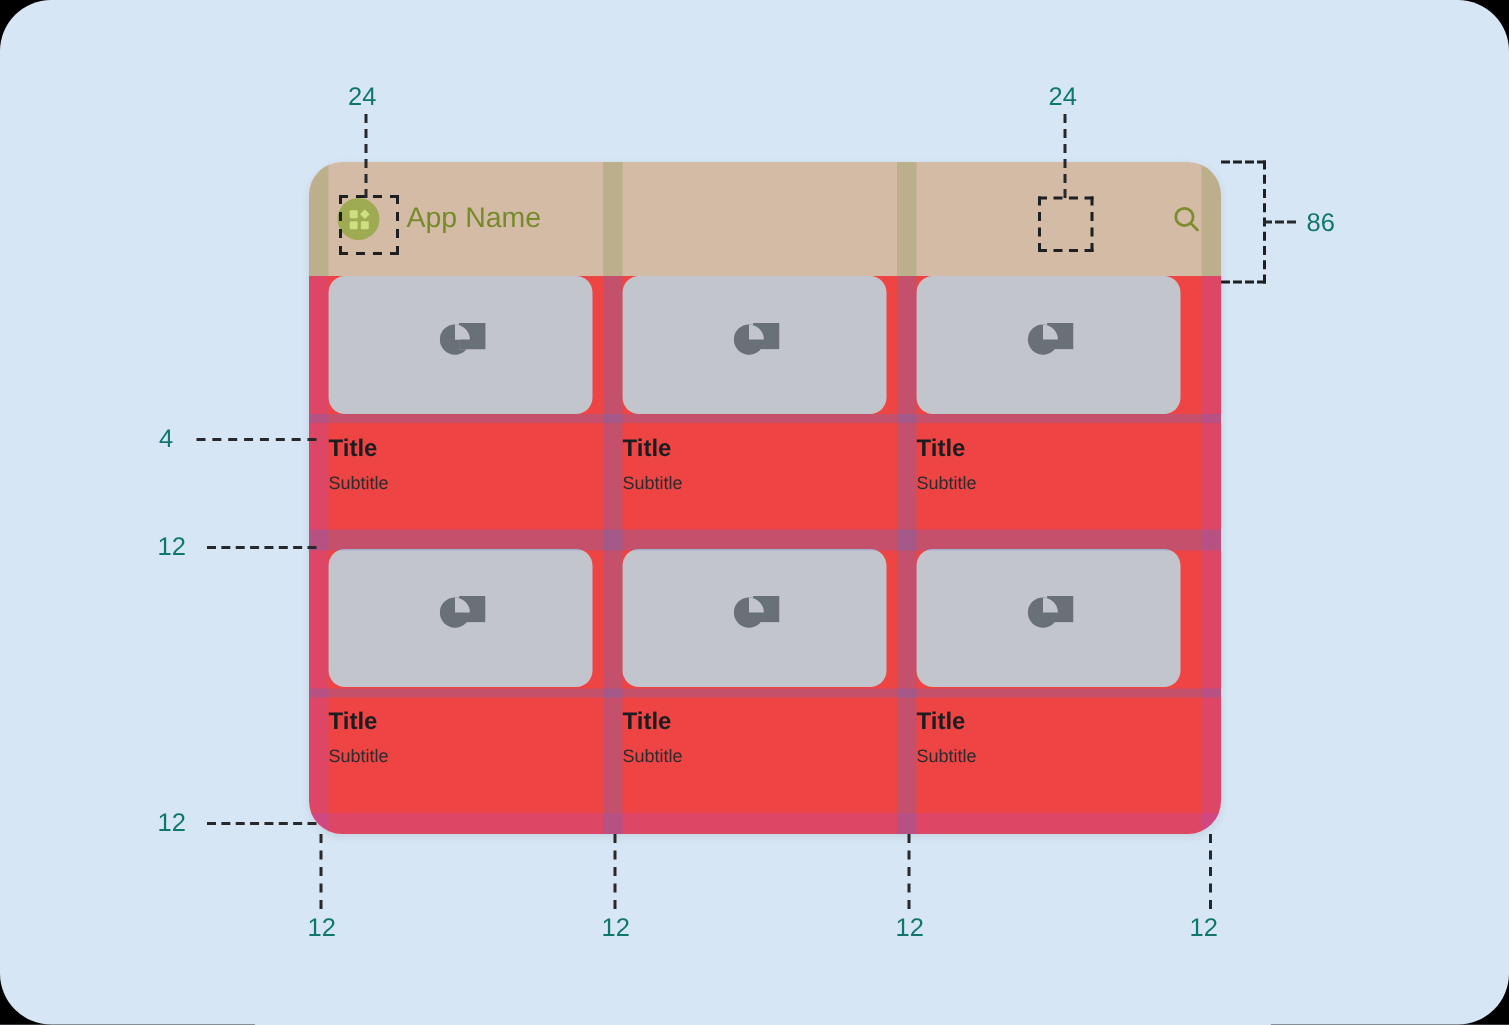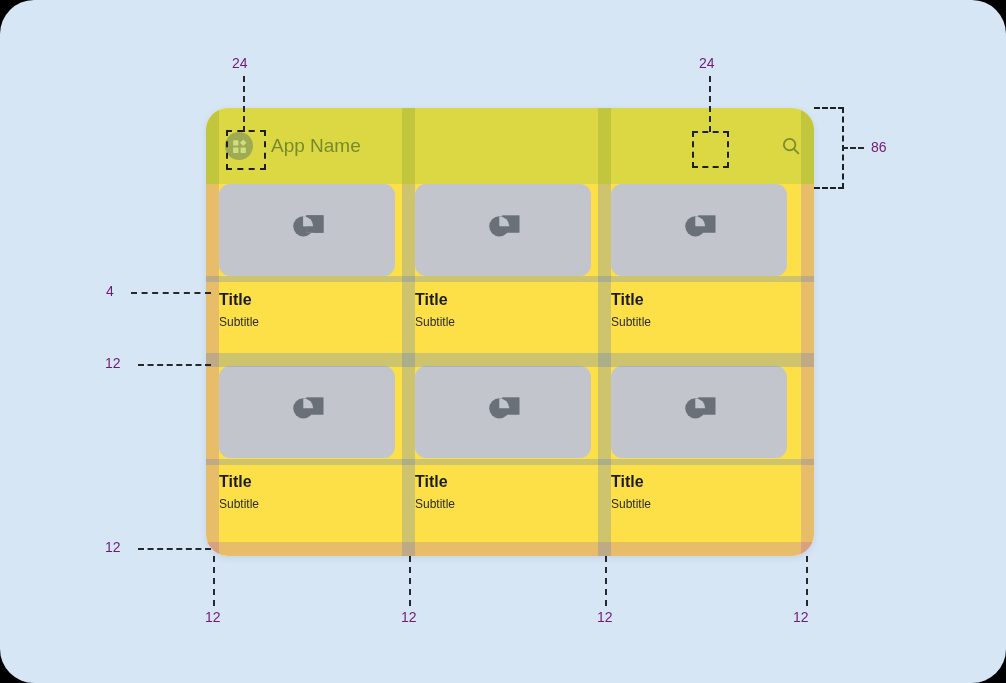--- a/index.html
+++ b/index.html
@@ -37,21 +37,21 @@
     overflow: hidden;
     box-shadow: 0 2px 6px rgba(60,80,110,0.12);
   }
 
   
   #appbar {
     position: absolute;
     left: 0; top: 0;
     width: 689px;
     height: 76px;
-    background: #fde047;
+    background: #f0abfc;
     display: flex;
     align-items: center;
     text-align: center;
   }
   #appbar-left {
     display: flex;
     align-items: center;
     margin-left: 19px;
   }
   .avatar {
@@ -82,21 +82,21 @@
   #search-wrap { margin-right: 38px; }
   #refresh-wrap { margin-right: 24px; }
 
   
   #content {
     position: absolute;
     left: 0;
     top: 76px;
     width: 608px;
     height: 372px;
-    background: #fde047;
+    background: #ef4444;
   }
 
   
   .row {
     position: absolute;
     left: 0;
     width: 608px;
     height: 170px;
   }
   #row1 { top: 0px; }
@@ -163,22 +163,22 @@
   }
   .ov-green-strip {
     position: absolute;
     top: 0; height: 76px;
     background: rgba(96,132,40,0.20);
   }
 
   
   .ann-num {
     position: absolute;
-    font-size: 14px;
-    color: #701a75;
+    font-size: 17px;
+    color: #0f766e;
     white-space: nowrap;
   }
   .dash-v {
     position: absolute;
     width: 0;
     border-left: 2px dashed #26282c;
   }
   .dash-h {
     position: absolute;
     height: 0;

